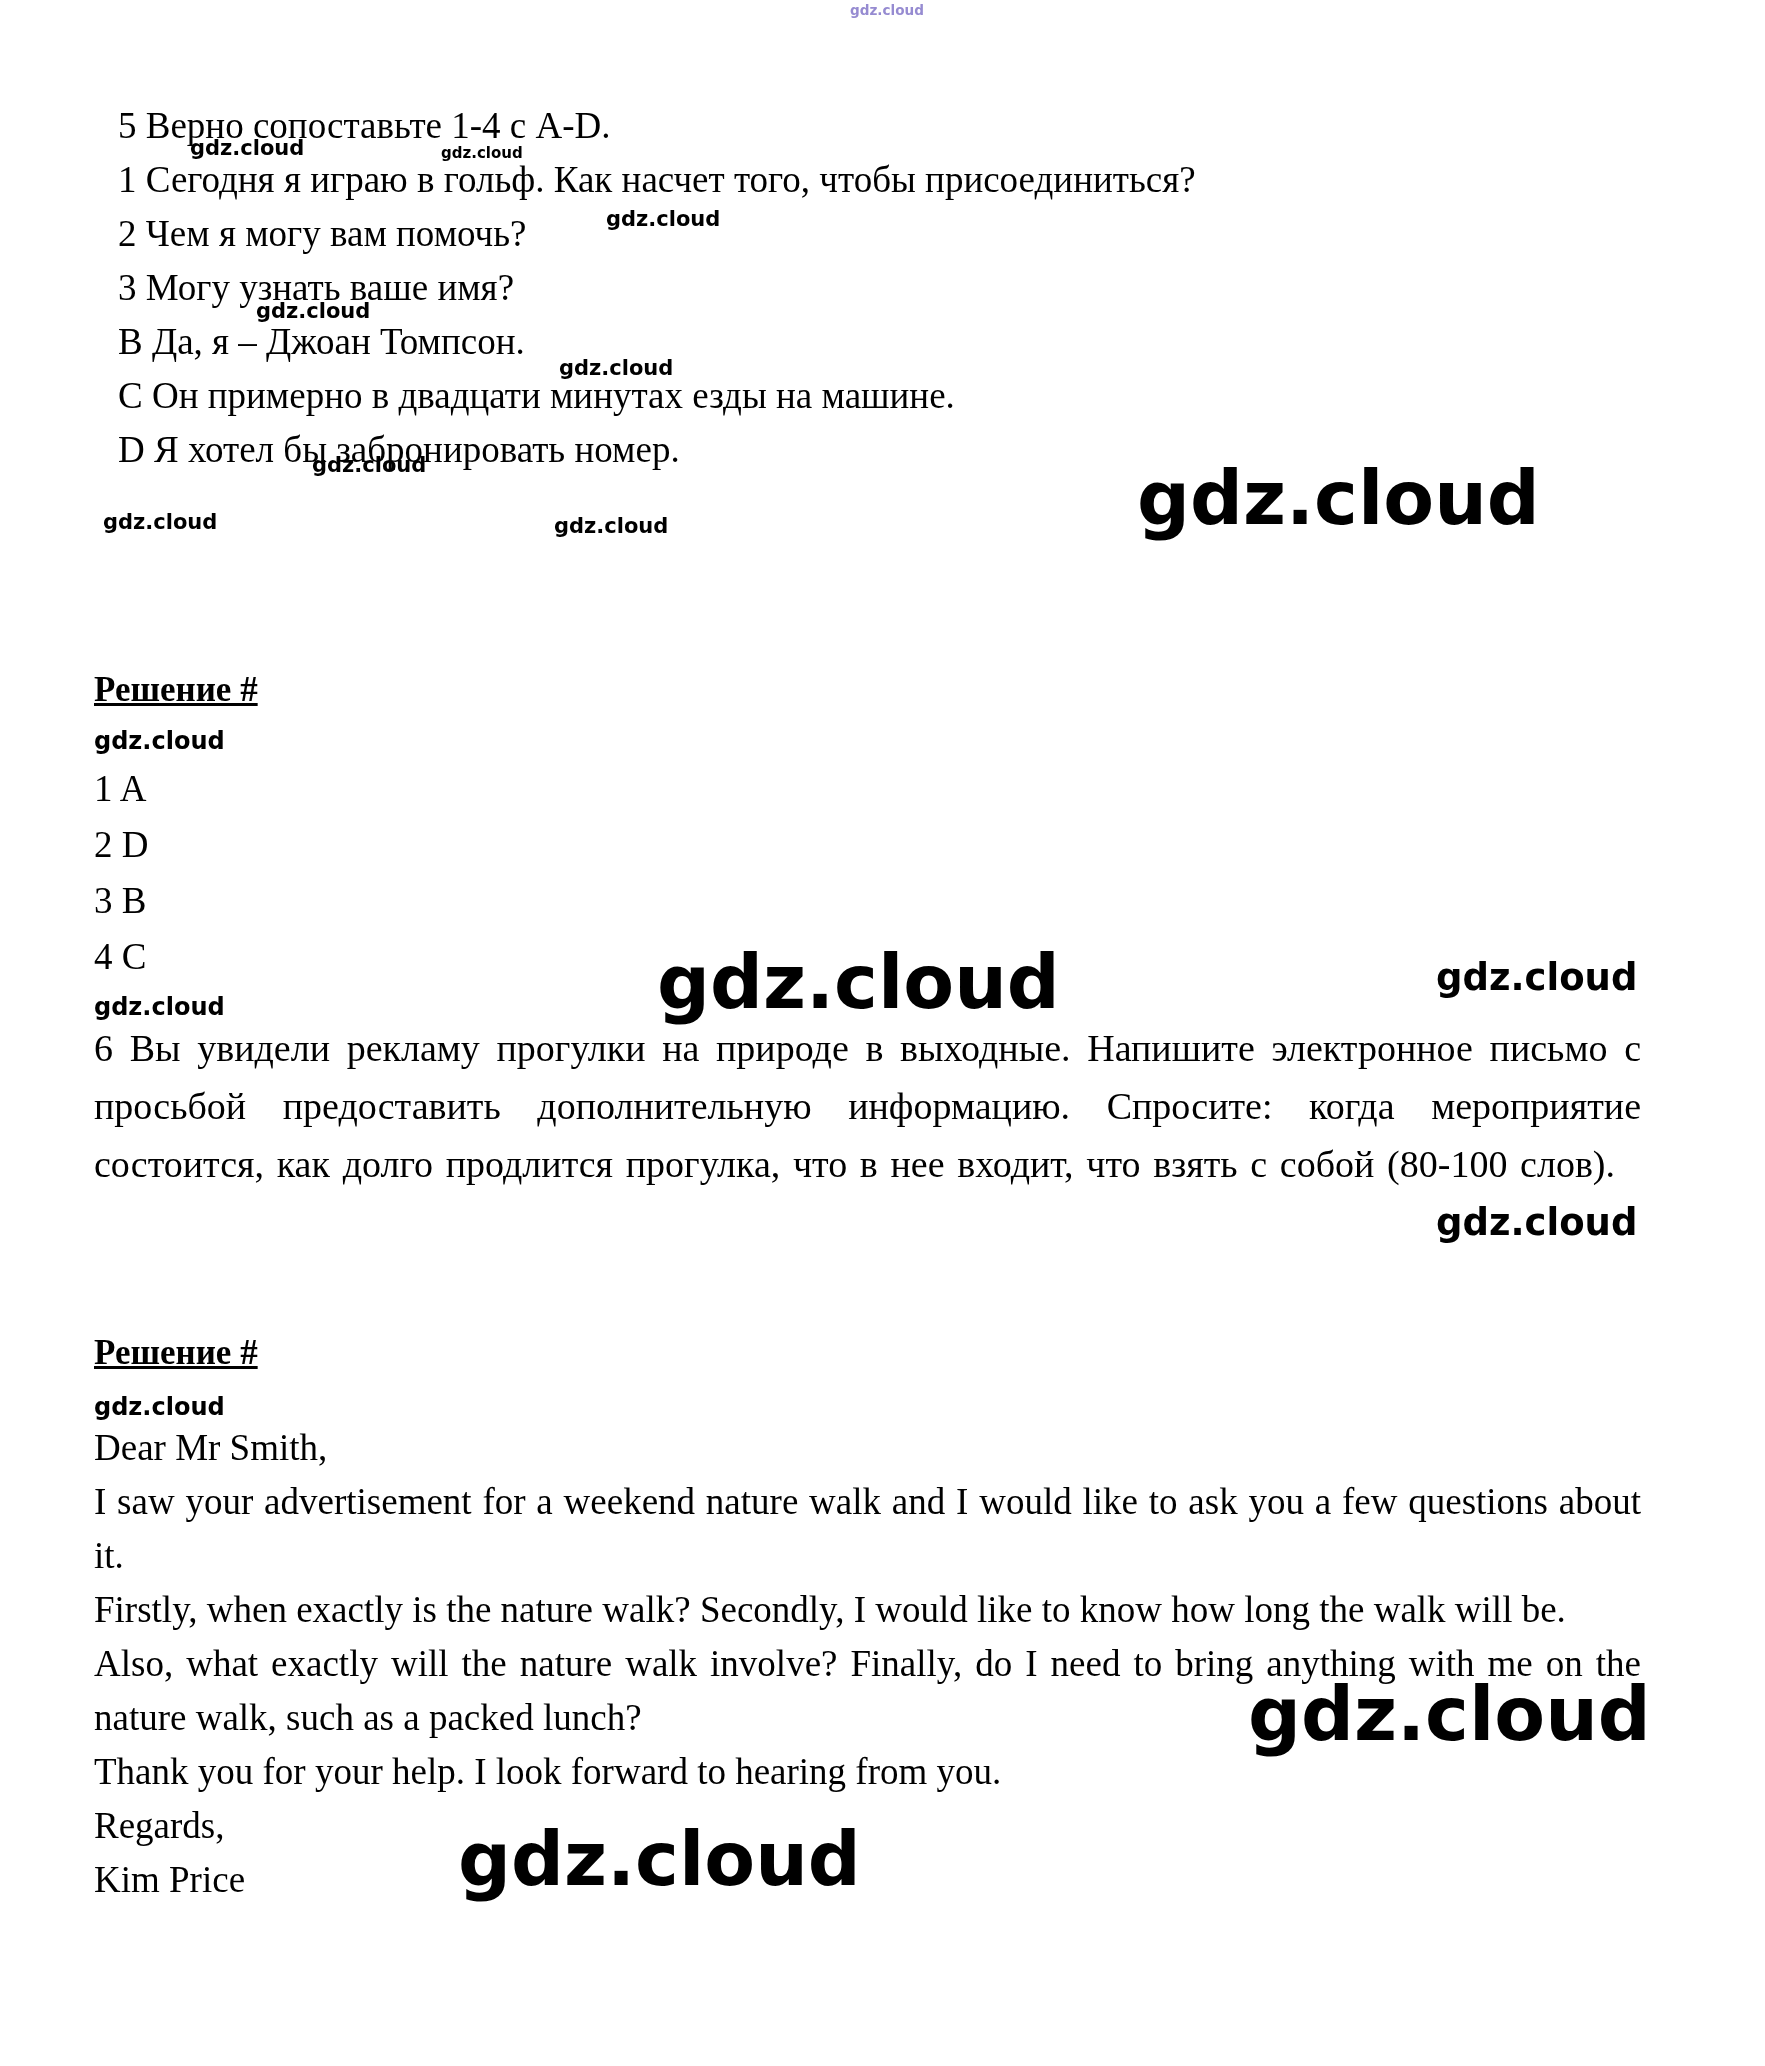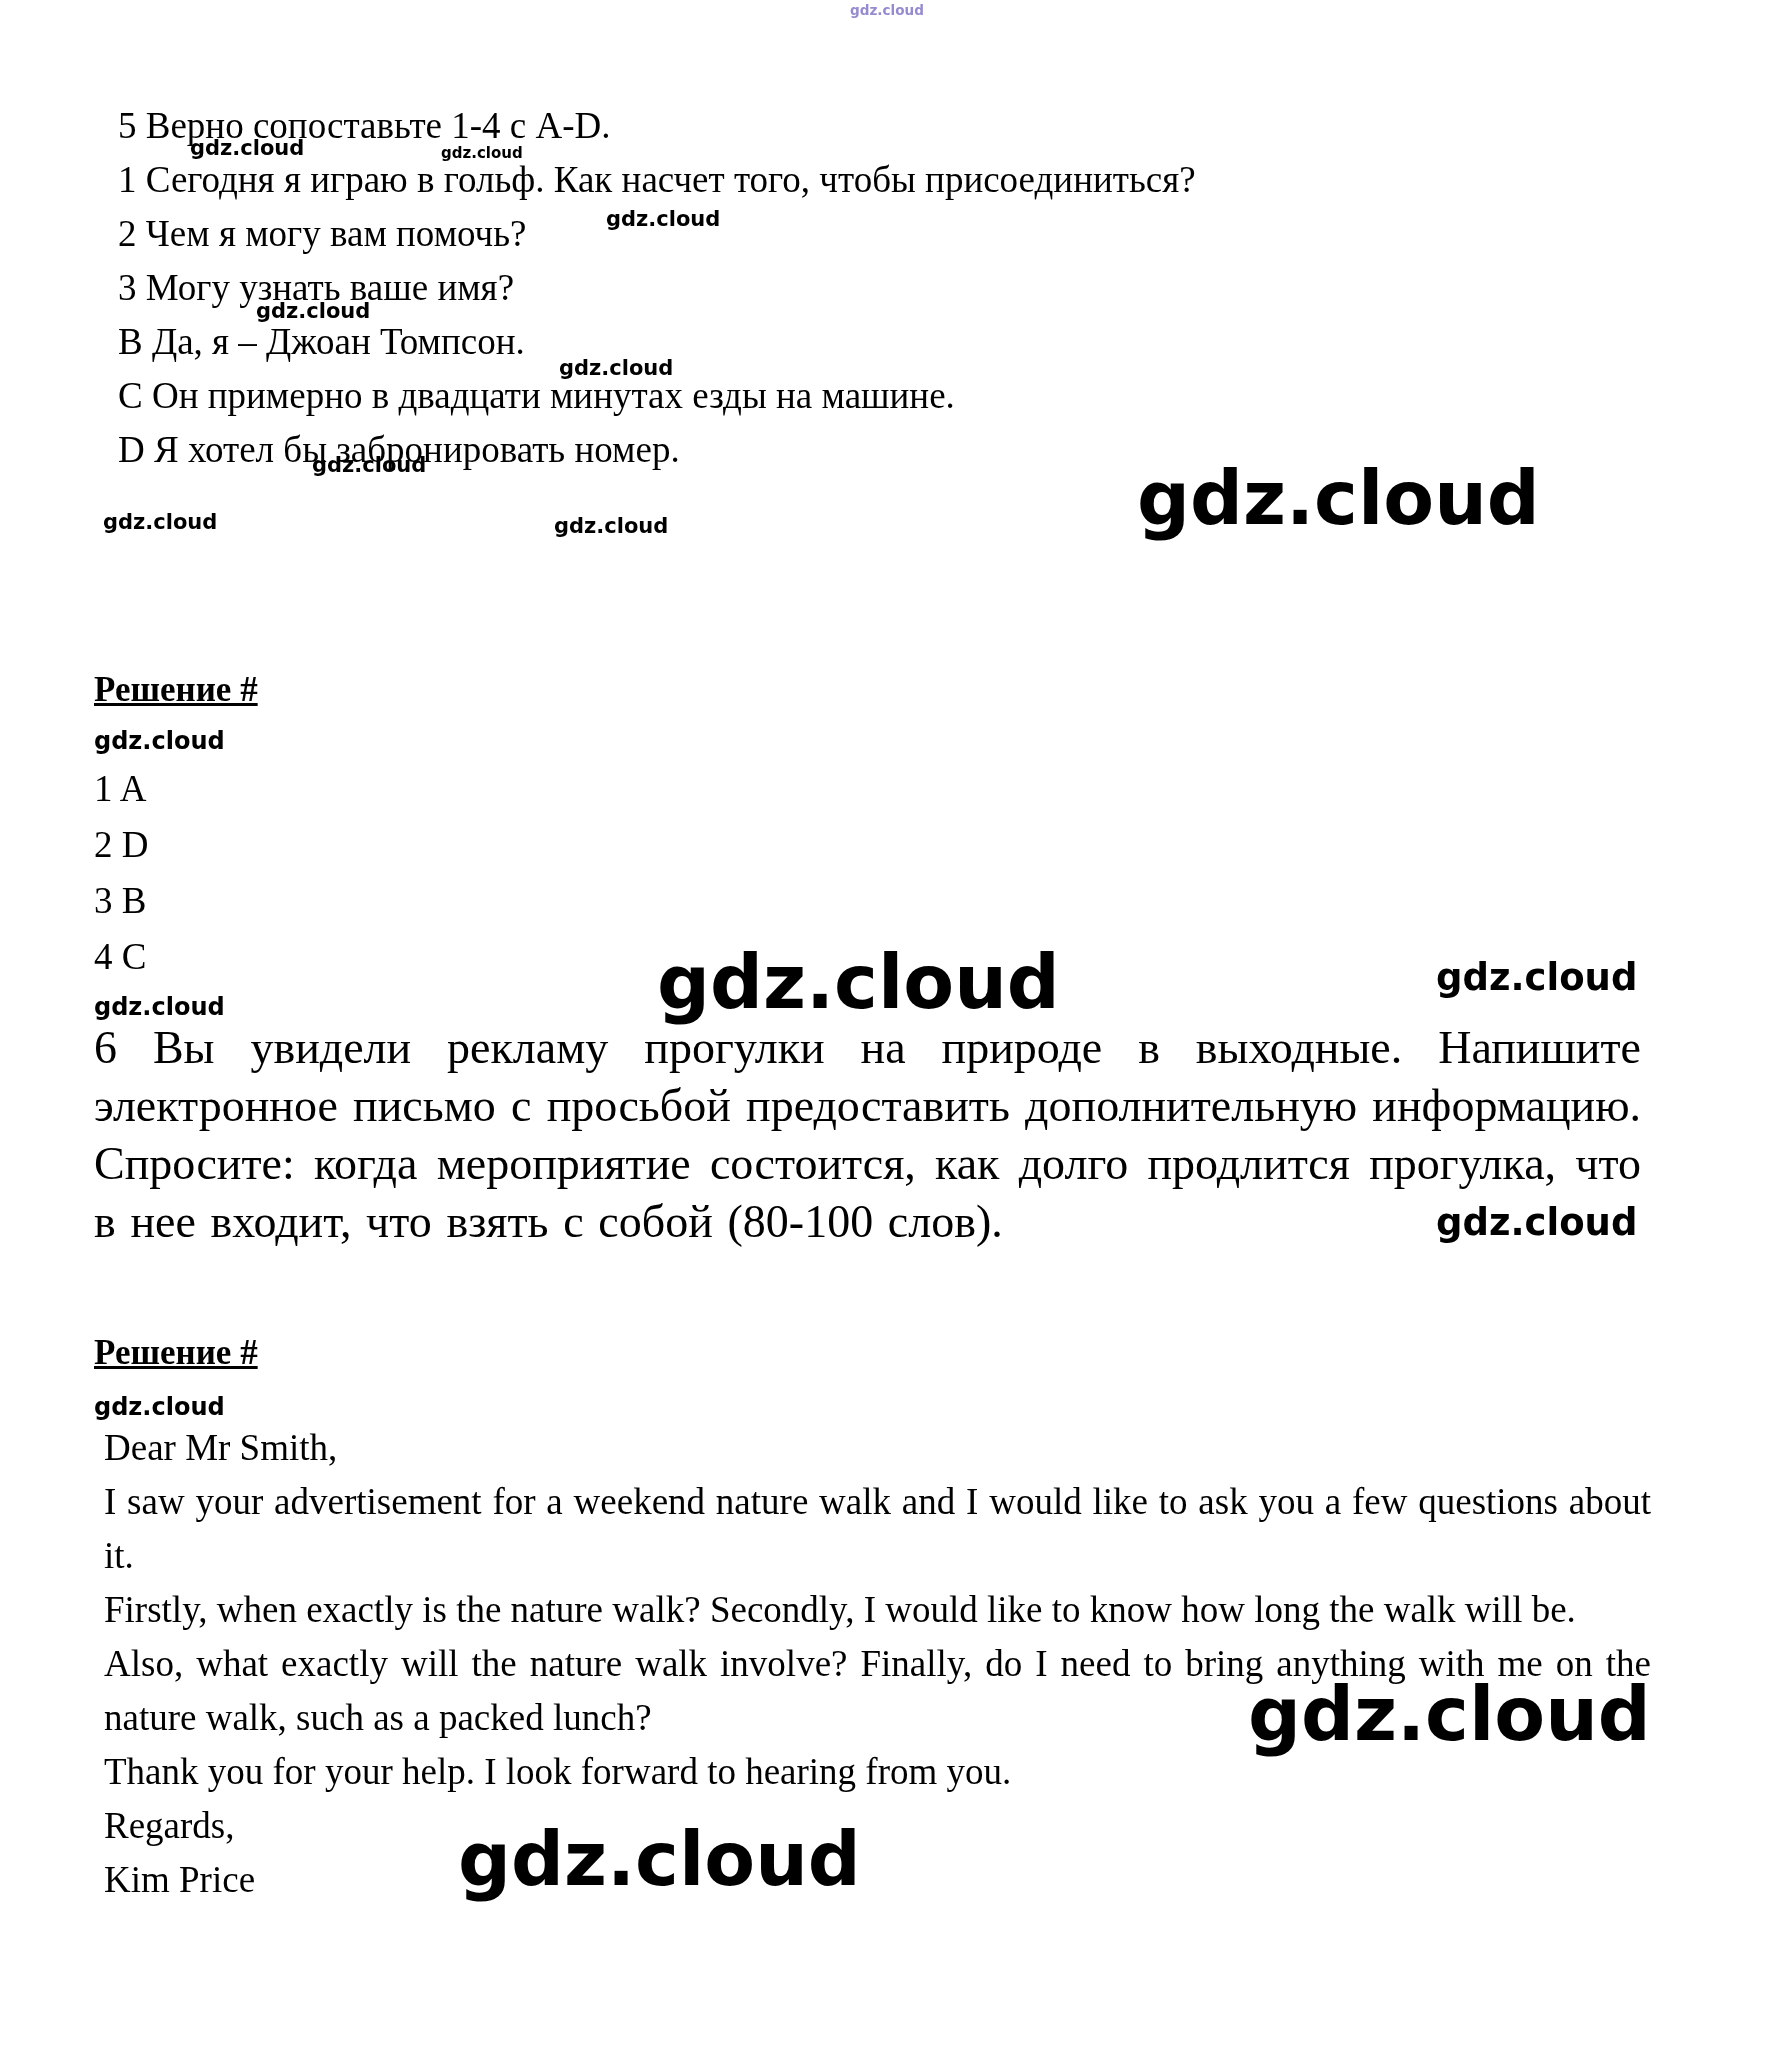--- a/index.html
+++ b/index.html
@@ -10,21 +10,21 @@
     background: #ffffff;
     overflow: hidden;
     font-family: "Liberation Serif", serif;
     color: #000000;
   }
   .block { position: absolute; color: #000000; }
   .ru-line { font-size: 37px; line-height: 54px; white-space: nowrap; }
   .heading { font-size: 35px; font-weight: 700; line-height: 1.1; text-decoration: underline; }
   .answers .ru-line { line-height: 56px; }
   .para {
-    font-size: 46px;
+    font-size: 38px;
     line-height: 58px;
     text-align: justify;
     word-spacing: 3.2px;
   }
   .letter p {
     font-size: 37px;
     line-height: 54px;
     text-align: justify;
     margin: 0;
   }
@@ -84,21 +84,21 @@
     <div class="ru-line">1 A</div>
     <div class="ru-line">2 D</div>
     <div class="ru-line">3 B</div>
     <div class="ru-line">4 C</div>
   </div>
 
   <div class="block para" style="left:94px; top:1019px; width:1547px;">6 Вы увидели рекламу прогулки на природе в выходные. Напишите электронное письмо с просьбой предоставить дополнительную информацию. Спросите: когда мероприятие состоится, как долго продлится прогулка, что в нее входит, что взять с собой (80-100 слов).</div>
 
   <div class="block heading" style="left:94px; top:1334px;">Решение #</div>
 
-  <div class="block letter" style="left:104px; top:1421px; width:1547px;">
+  <div class="block letter" style="left:94px; top:1421px; width:1547px;">
     <p class="single">Dear Mr Smith,</p>
     <p>I saw your advertisement for a weekend nature walk and I would like to ask you a few questions about it.</p>
     <p>Firstly, when exactly is the nature walk? Secondly, I would like to know how long the walk will be.</p>
     <p>Also, what exactly will the nature walk involve? Finally, do I need to bring anything with me on the nature walk, such as a packed lunch?</p>
     <p class="single">Thank you for your help. I look forward to hearing from you.</p>
     <p class="single">Regards,</p>
     <p class="single">Kim Price</p>
   </div>
 
 </div>

